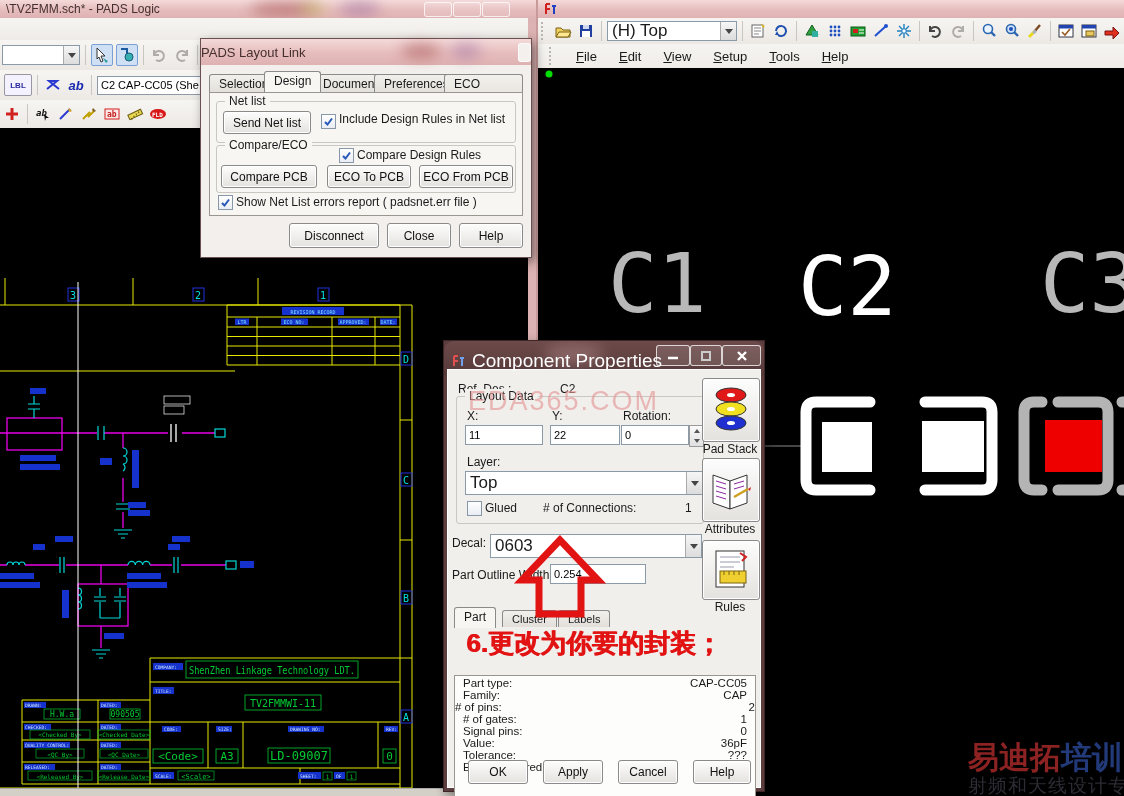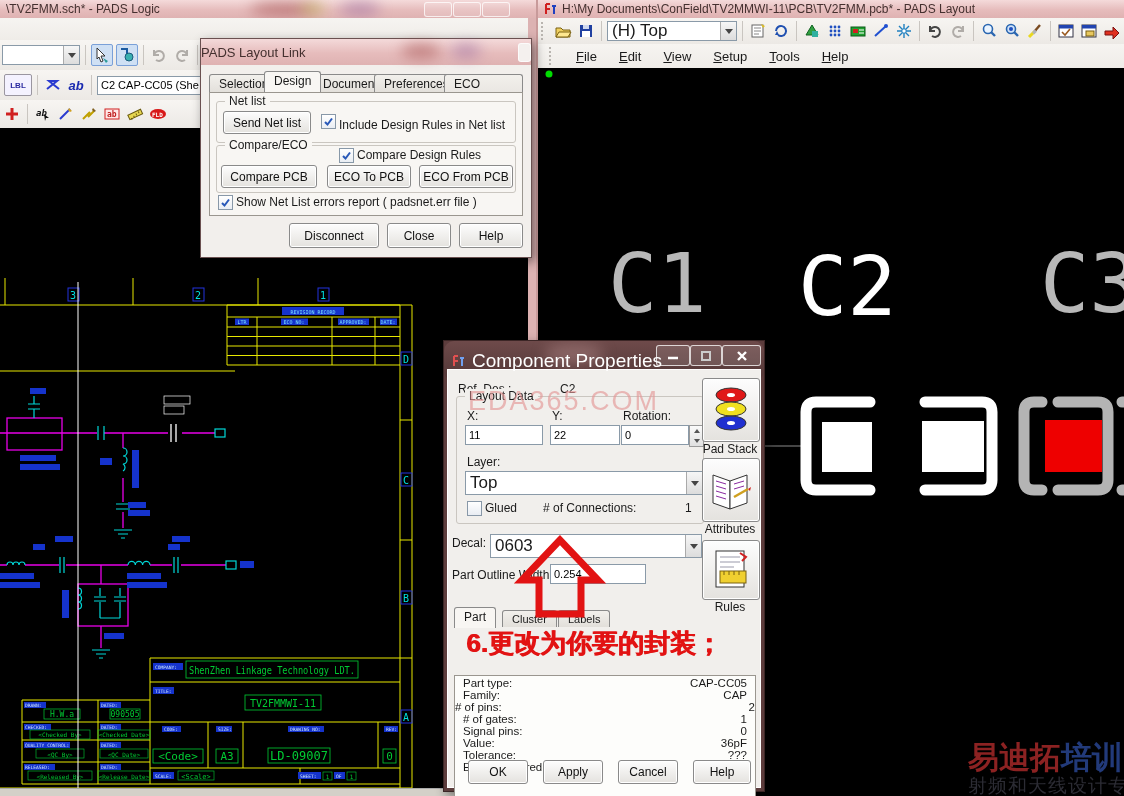--- a/index.html
+++ b/index.html
@@ -347,21 +347,20 @@
   </div>
 
   <div class="abs" style="left:536px;top:0;width:588px;height:796px;background:#dcb2b2;border-left:2px solid #c89a9a;">
     <div class="titlebar abs" style="left:0;top:0;width:588px;height:18px;">
       <span class="icon" style="width:16px;height:16px;margin-left:4px;">
         <svg width="14" height="14">
             <path d="M3,2 v10 M3,2 h4 M3,7 h4" stroke="#d02020" stroke-width="2" fill="none"></path>
             <path d="M9,4 h4 M11,4 v8" stroke="#2040c0" stroke-width="2" fill="none"></path>
           </svg>
         </span>
-      <span style="padding-left:4px;white-space:nowrap;overflow:hidden;">H:\My Documents\ConField\TV2MMWI-11\PCB\TV2FMM.pcb* - PADS Layout</span>
     </div>
 
     <div class="tb abs" style="left:0;top:18px;width:588px;height:26px;">
       <span class="grip"></span>
       <span class="icon">
         <svg width="18" height="18">
             <path d="M2,6 h5 l2,2 h7 v7 H2 Z" fill="#f0d060" stroke="#7a6010"></path>
             <path d="M2,15 l3,-5 h12 l-3,5 Z" fill="#ffe890" stroke="#7a6010"></path>
           </svg>
         </span>
@@ -553,21 +552,21 @@
 
     <div class="abs" style="left:8px;top:53px;width:312px;height:122px;background:#f8f6f3;border:1px solid #9a968f;">
       <div class="grp abs" style="left:6px;top:8px;width:298px;height:40px;">
         <span class="glabel" style="background:#f8f6f3;">Net list</span>
         <div class="btn abs" style="left:6px;top:9px;width:86px;height:21px;">Send Net list</div>
         <span class="cb abs" style="left:104px;top:12px;">
           <svg width="11" height="11">
               <polyline points="2,6 4.5,8.5 9,2.5" fill="none" stroke="#2858b8" stroke-width="2"></polyline>
             </svg>
           </span>
-        <span class="abs" style="left:122px;top:16px;white-space:nowrap;">Include Design Rules in Net list</span>
+        <span class="abs" style="left:122px;top:10px;white-space:nowrap;">Include Design Rules in Net list</span>
       </div>
       <div class="grp abs" style="left:6px;top:52px;width:298px;height:46px;">
         <span class="glabel" style="background:#f8f6f3;">Compare/ECO</span>
         <span class="cb abs" style="left:122px;top:2px;">
           <svg width="11" height="11">
               <polyline points="2,6 4.5,8.5 9,2.5" fill="none" stroke="#2858b8" stroke-width="2"></polyline>
             </svg>
           </span>
         <span class="abs" style="left:140px;top:2px;white-space:nowrap;">Compare Design Rules</span>
         <div class="btn abs" style="left:4px;top:19px;width:94px;height:21px;">Compare PCB</div>

